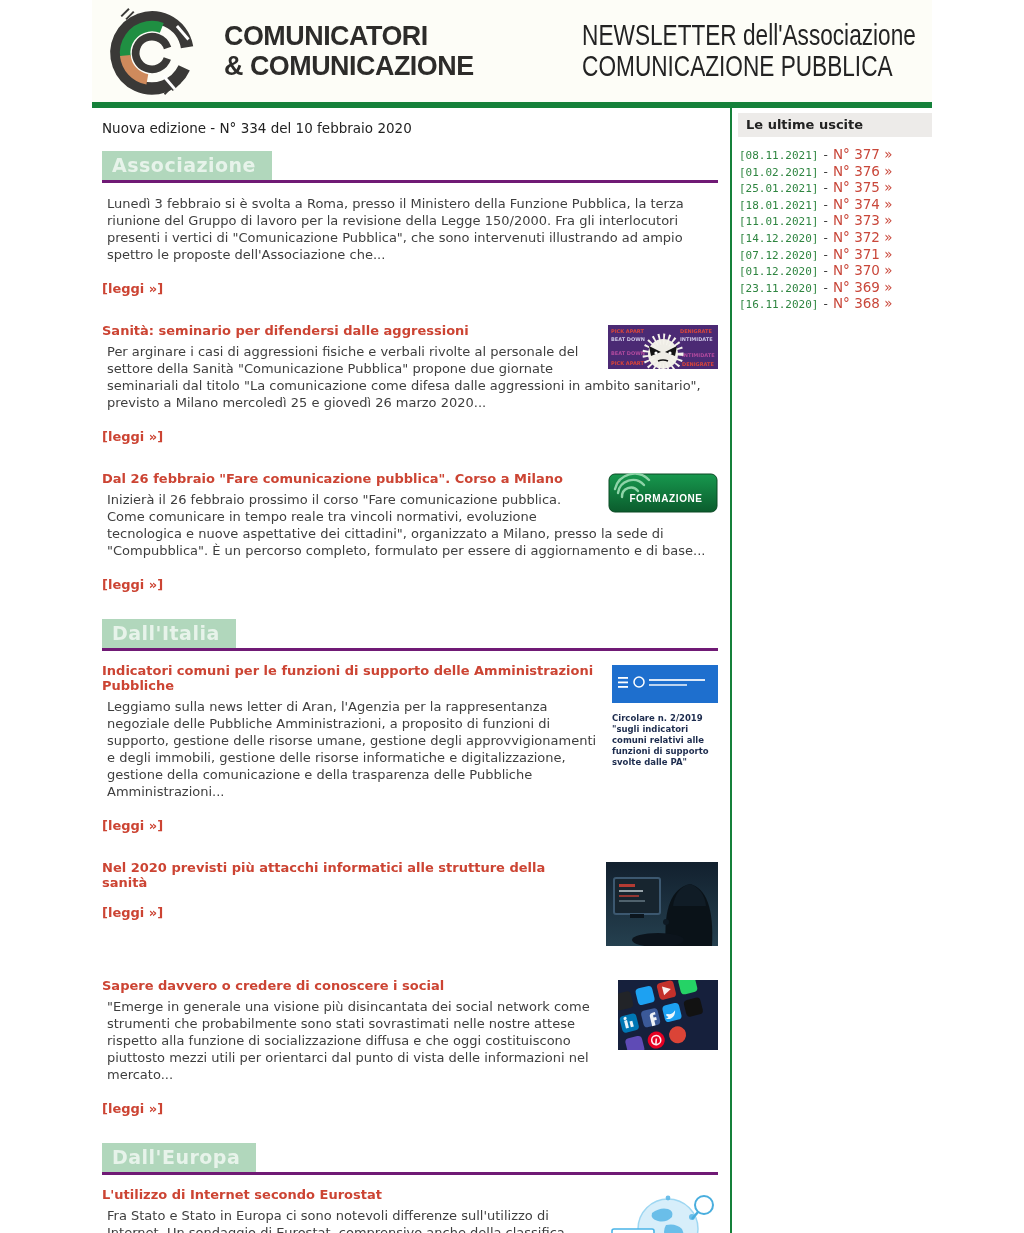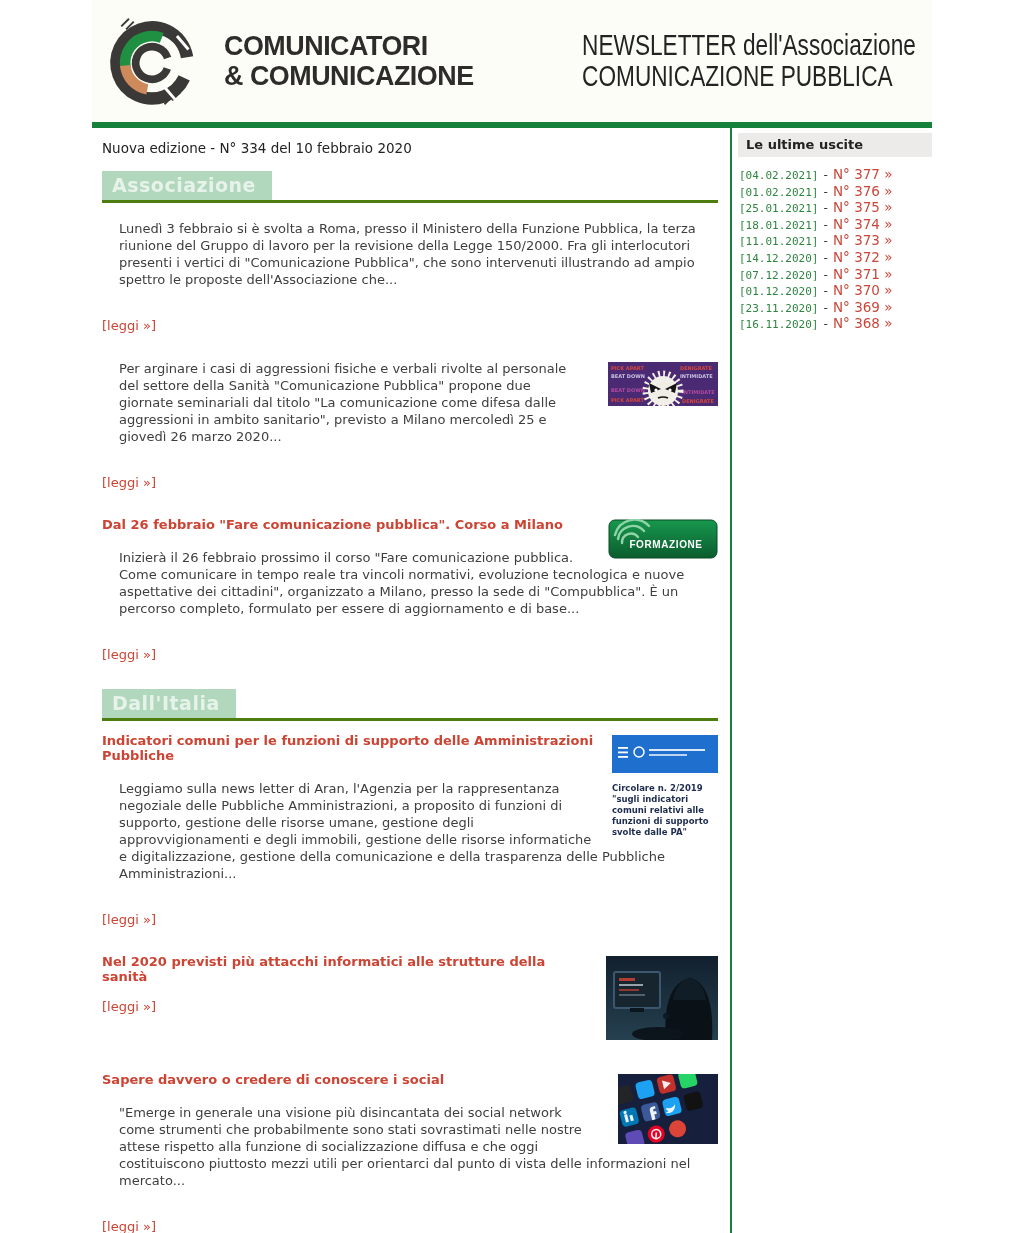--- a/index.html
+++ b/index.html
@@ -1,46 +1,46 @@
 <!DOCTYPE html>
 <html><head>
 <meta charset="utf-8">
 <style>
   * { box-sizing: border-box; }
   html,body { margin:0; padding:0; background:#ffffff; }
   body { width:1024px; font-family:"DejaVu Sans","Liberation Sans",sans-serif; color:#3e3e3e; }
   .page { width:840px; margin:0 auto; }
 
   
-  .header { display:flex; align-items:center; height:122px; background:#fdfdf7; padding:0 6px 0 12px; }
+  .header { display:flex; align-items:center; height:102px; background:#fdfdf7; padding:0 6px 0 12px; }
   .logo { width:96px; height:96px; flex:0 0 auto; }
   .brand { margin-left:24px; font-family:"Liberation Sans",sans-serif; font-weight:bold;
            font-size:28px; line-height:30px; letter-spacing:-0.5px; color:#2d2c2a;
            transform:scaleX(0.96); transform-origin:left center; white-space:nowrap; }
   .nl-title { margin-left:auto; margin-right:10px; font-family:"Liberation Sans",sans-serif;
               font-weight:400; color:#232323; font-size:29px; line-height:31px;
               transform:scaleX(0.78); transform-origin:right center; white-space:nowrap; text-align:left; }
   .topbar { height:6px; background:#15813a; }
 
   
   .content { display:flex; align-items:stretch; }
   .main { width:640px; flex:0 0 640px; padding:8px 12px 30px 10px; border-right:2px solid #15813a; }
   .sidebar { flex:1; padding:5px 0 0 6px; }
 
   .edition-title { font-size:13.5px; font-weight:normal; color:#222; margin:4px 0 0 0; }
 
-  .section-bar { border-bottom:3px solid #4d7c0f; margin:15px 0 12px 0; }
+  .section-bar { border-bottom:3px solid #701a75; margin:15px 0 12px 0; }
   .section-label { display:inline-block; background:#b1d7bc; color:#e7f3ea; font-size:19px;
                    font-weight:bold; padding:3px 16px 4px 10px; letter-spacing:0.5px; }
 
   .article { margin-bottom:26px; }
   .article::after { content:""; display:block; clear:both; }
   .article-title { color:#cc4433; font-weight:bold; font-size:13px; margin:0 0 2px 0; line-height:15px; }
-  .article-body { margin:17px; font-size:13px; line-height:17px; color:#3e3e3e; }
-  .leggi { display:inline-block; margin-top:13px; color:#cc4433; font-weight:normal; font-size:13px;
+  .article-body { margin:5px; font-size:13px; line-height:17px; color:#3e3e3e; }
+  .leggi { display:inline-block; margin-top:13px; color:#cc4433; font-weight:bold; font-size:13px;
            text-decoration:none; cursor:pointer; }
   .thumb { float:right; margin:2px 0 6px 28px; }
   .thumb svg { display:block; }
 
   
   .doc-thumb { float:right; margin:2px 0 6px 14px; width:106px; }
   .doc-thumb .doc-text { font-size:8.5px; line-height:11px; font-weight:bold; color:#1d2c4e; margin:6px 0 0 0; }
 
   
   .sidebar-header { background:#edebe9; padding:4px 8px 5px 8px; font-size:13px; font-weight:bold; color:#222; }
@@ -119,20 +119,21 @@
               <text x="74" y="41" fill="#d8453a">DENIGRATE</text>
             </g>
             <circle cx="55" cy="29" r="15" fill="#efede6" stroke="#f5f3ec" stroke-width="11" stroke-dasharray="1.6 2.8"></circle>
             <path d="M41,21 L53,27 L43,31 Z" fill="#141414"></path>
             <path d="M69,21 L57,27 L67,31 Z" fill="#141414"></path>
             <circle cx="48" cy="28" r="1.6" fill="#ffffff"></circle>
             <circle cx="62" cy="28" r="1.6" fill="#ffffff"></circle>
             <path d="M50,36 Q55,34 60,36" stroke="#141414" stroke-width="1.5" fill="none"></path>
           </svg>
         </span>
+        <h2 class="article-title">Sanità: seminario per difendersi dalle aggressioni</h2>
         <p class="article-body">Per arginare i casi di aggressioni fisiche e verbali rivolte al personale del settore della Sanità "Comunicazione Pubblica" propone due giornate seminariali dal titolo "La comunicazione come difesa dalle aggressioni in ambito sanitario", previsto a Milano mercoledì 25 e giovedì 26 marzo 2020...</p>
         <a class="leggi">[leggi »]</a>
       </div>
 
       <div class="article">
         <span class="thumb">
           <svg width="110" height="40" viewBox="0 0 110 40">
             <defs>
               <linearGradient id="gGreen" x1="0" y1="0" x2="0" y2="1">
                 <stop offset="0" stop-color="#17984e"></stop>
@@ -286,21 +287,21 @@
         <h2 class="article-title">L'utilizzo di Internet secondo Eurostat</h2>
         <p class="article-body">Fra Stato e Stato in Europa ci sono notevoli differenze sull'utilizzo di Internet. Un sondaggio di Eurostat, comprensivo anche della classifica delle attività svolte on line dai cittadini, con dati del 2019 indica una media europea di quasi nove cittadini su dieci che usano Internet...</p>
 
       </div>
 
     </div>
 
     <div class="sidebar">
       <div class="sidebar-header">Le ultime uscite</div>
       <ul class="sidebar-list">
-        <li><span class="s-date">[04.02.2021]</span> <span class="s-dash">-</span> <span class="s-num">N° 377 »</span></li>
+        <li><span class="s-date">[08.11.2021]</span> <span class="s-dash">-</span> <span class="s-num">N° 377 »</span></li>
         <li><span class="s-date">[01.02.2021]</span> <span class="s-dash">-</span> <span class="s-num">N° 376 »</span></li>
         <li><span class="s-date">[25.01.2021]</span> <span class="s-dash">-</span> <span class="s-num">N° 375 »</span></li>
         <li><span class="s-date">[18.01.2021]</span> <span class="s-dash">-</span> <span class="s-num">N° 374 »</span></li>
         <li><span class="s-date">[11.01.2021]</span> <span class="s-dash">-</span> <span class="s-num">N° 373 »</span></li>
         <li><span class="s-date">[14.12.2020]</span> <span class="s-dash">-</span> <span class="s-num">N° 372 »</span></li>
         <li><span class="s-date">[07.12.2020]</span> <span class="s-dash">-</span> <span class="s-num">N° 371 »</span></li>
         <li><span class="s-date">[01.12.2020]</span> <span class="s-dash">-</span> <span class="s-num">N° 370 »</span></li>
         <li><span class="s-date">[23.11.2020]</span> <span class="s-dash">-</span> <span class="s-num">N° 369 »</span></li>
         <li><span class="s-date">[16.11.2020]</span> <span class="s-dash">-</span> <span class="s-num">N° 368 »</span></li>
       </ul>

